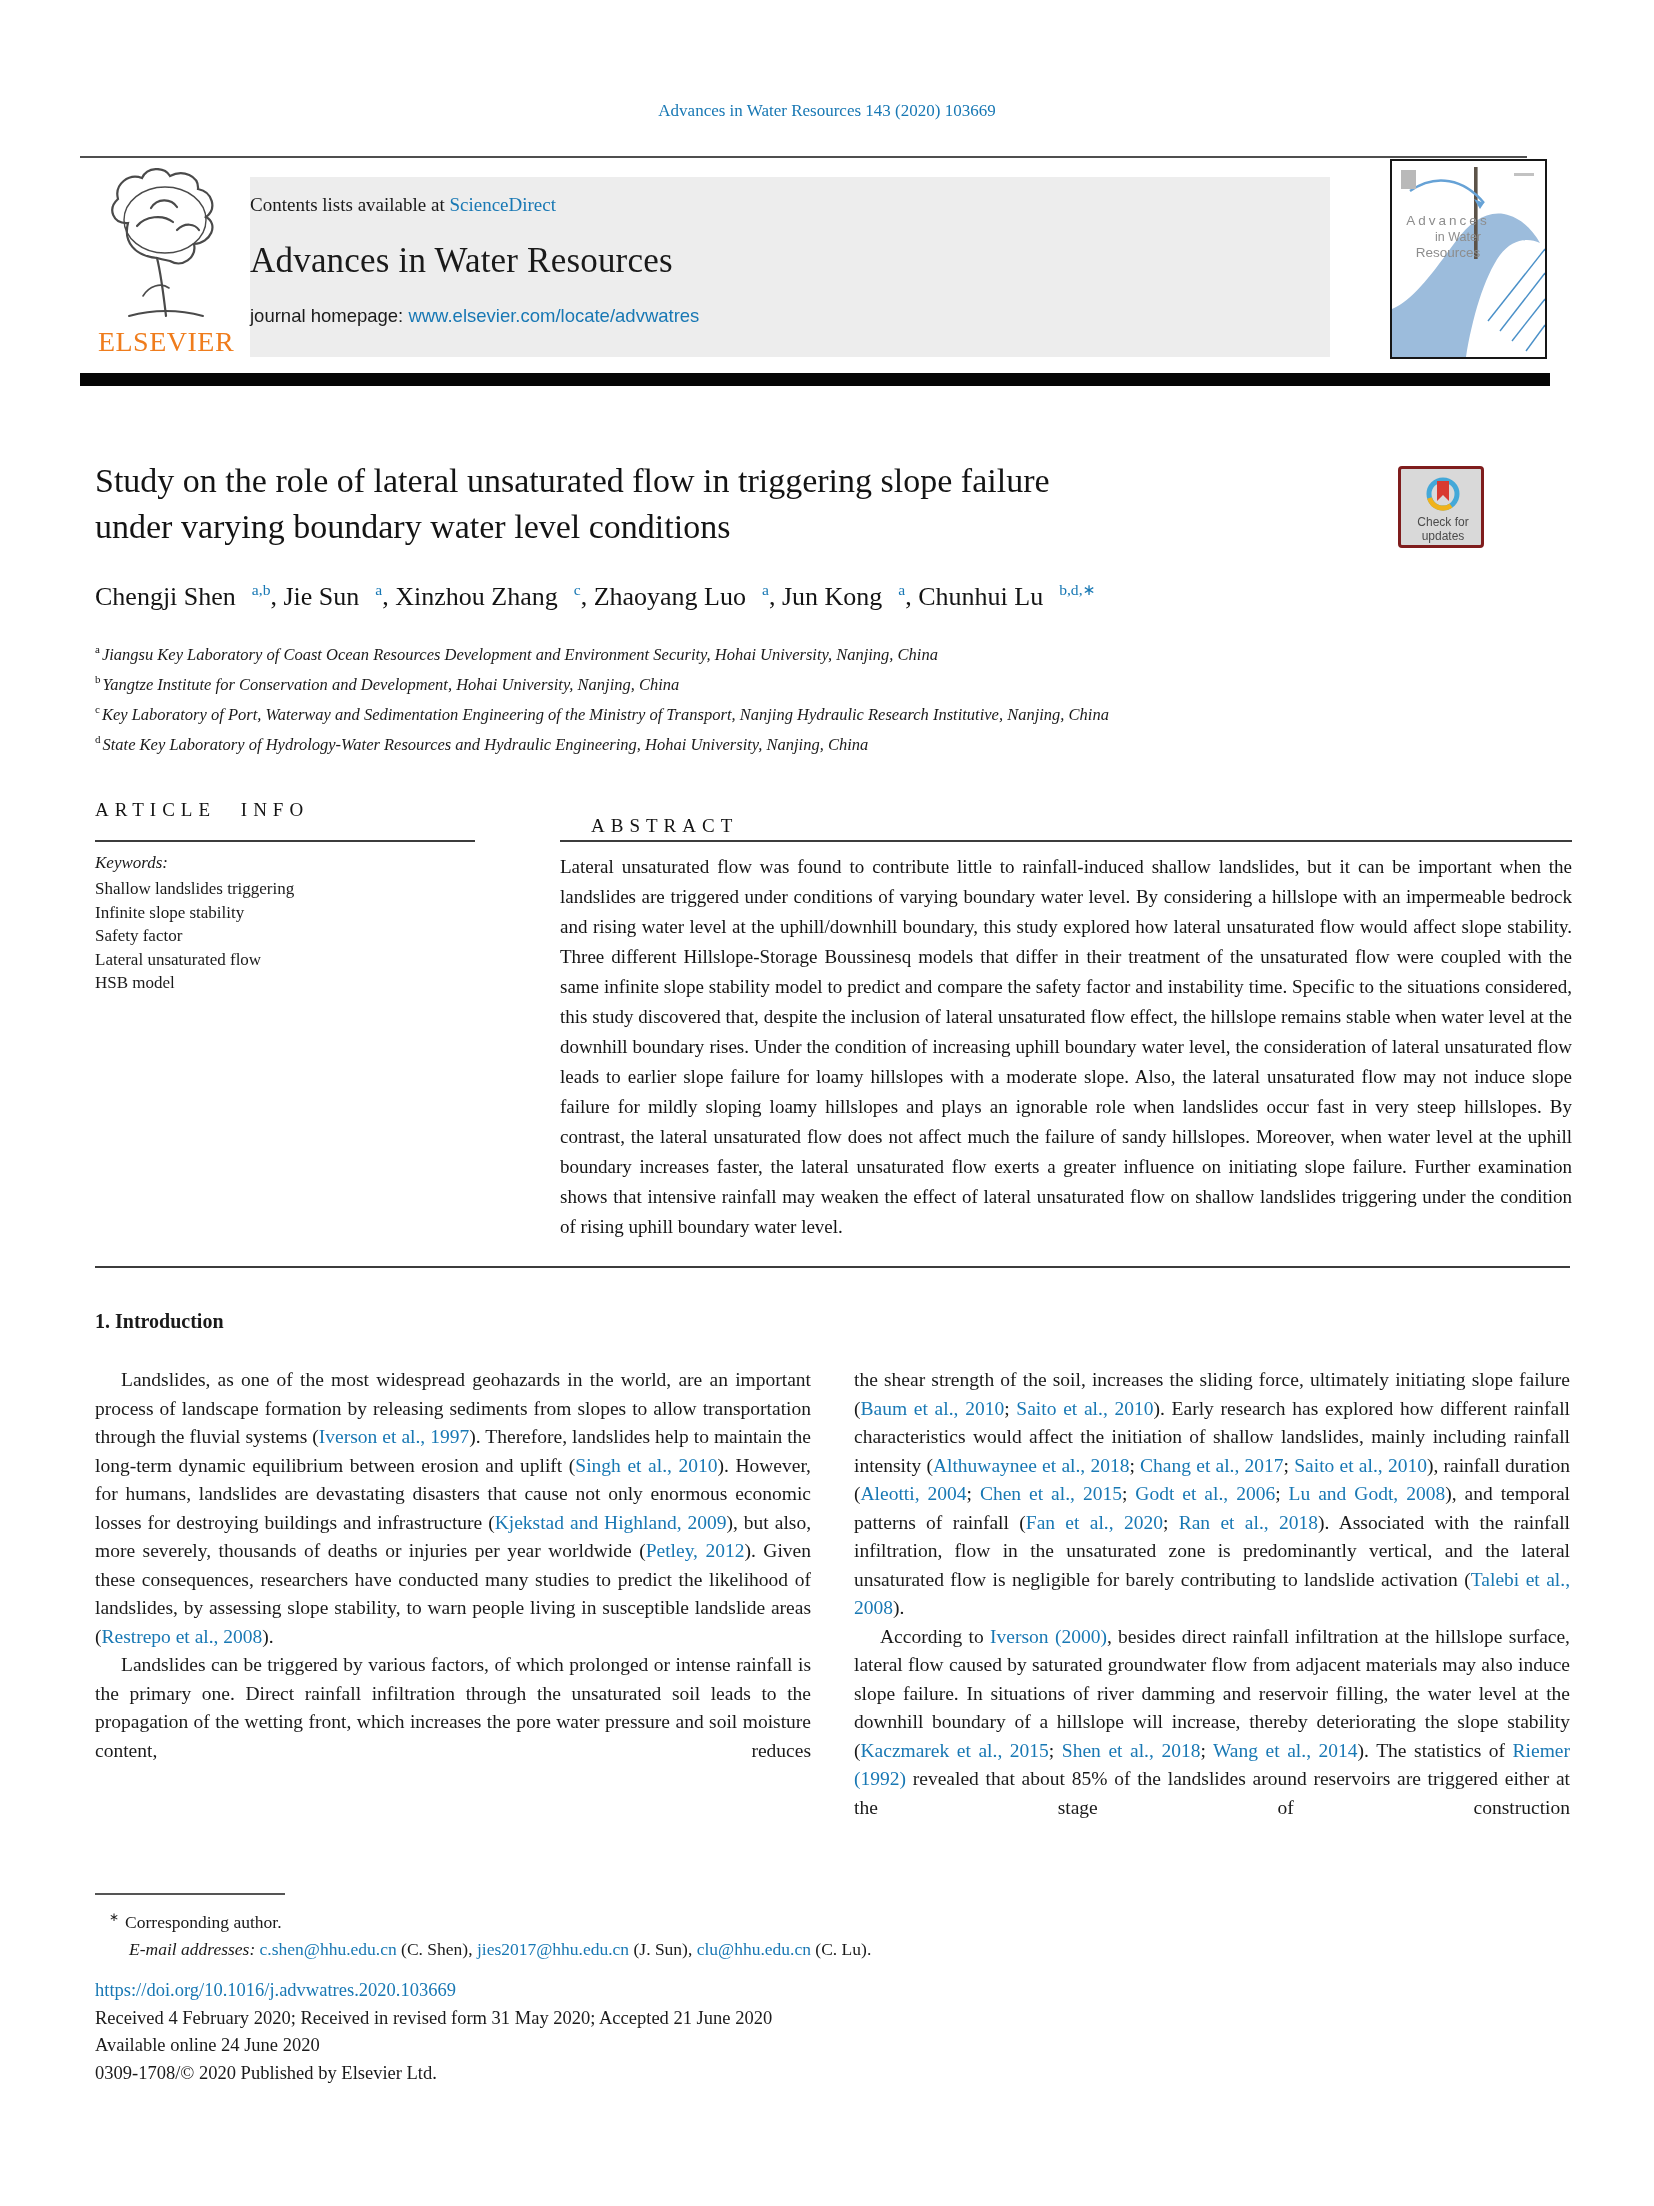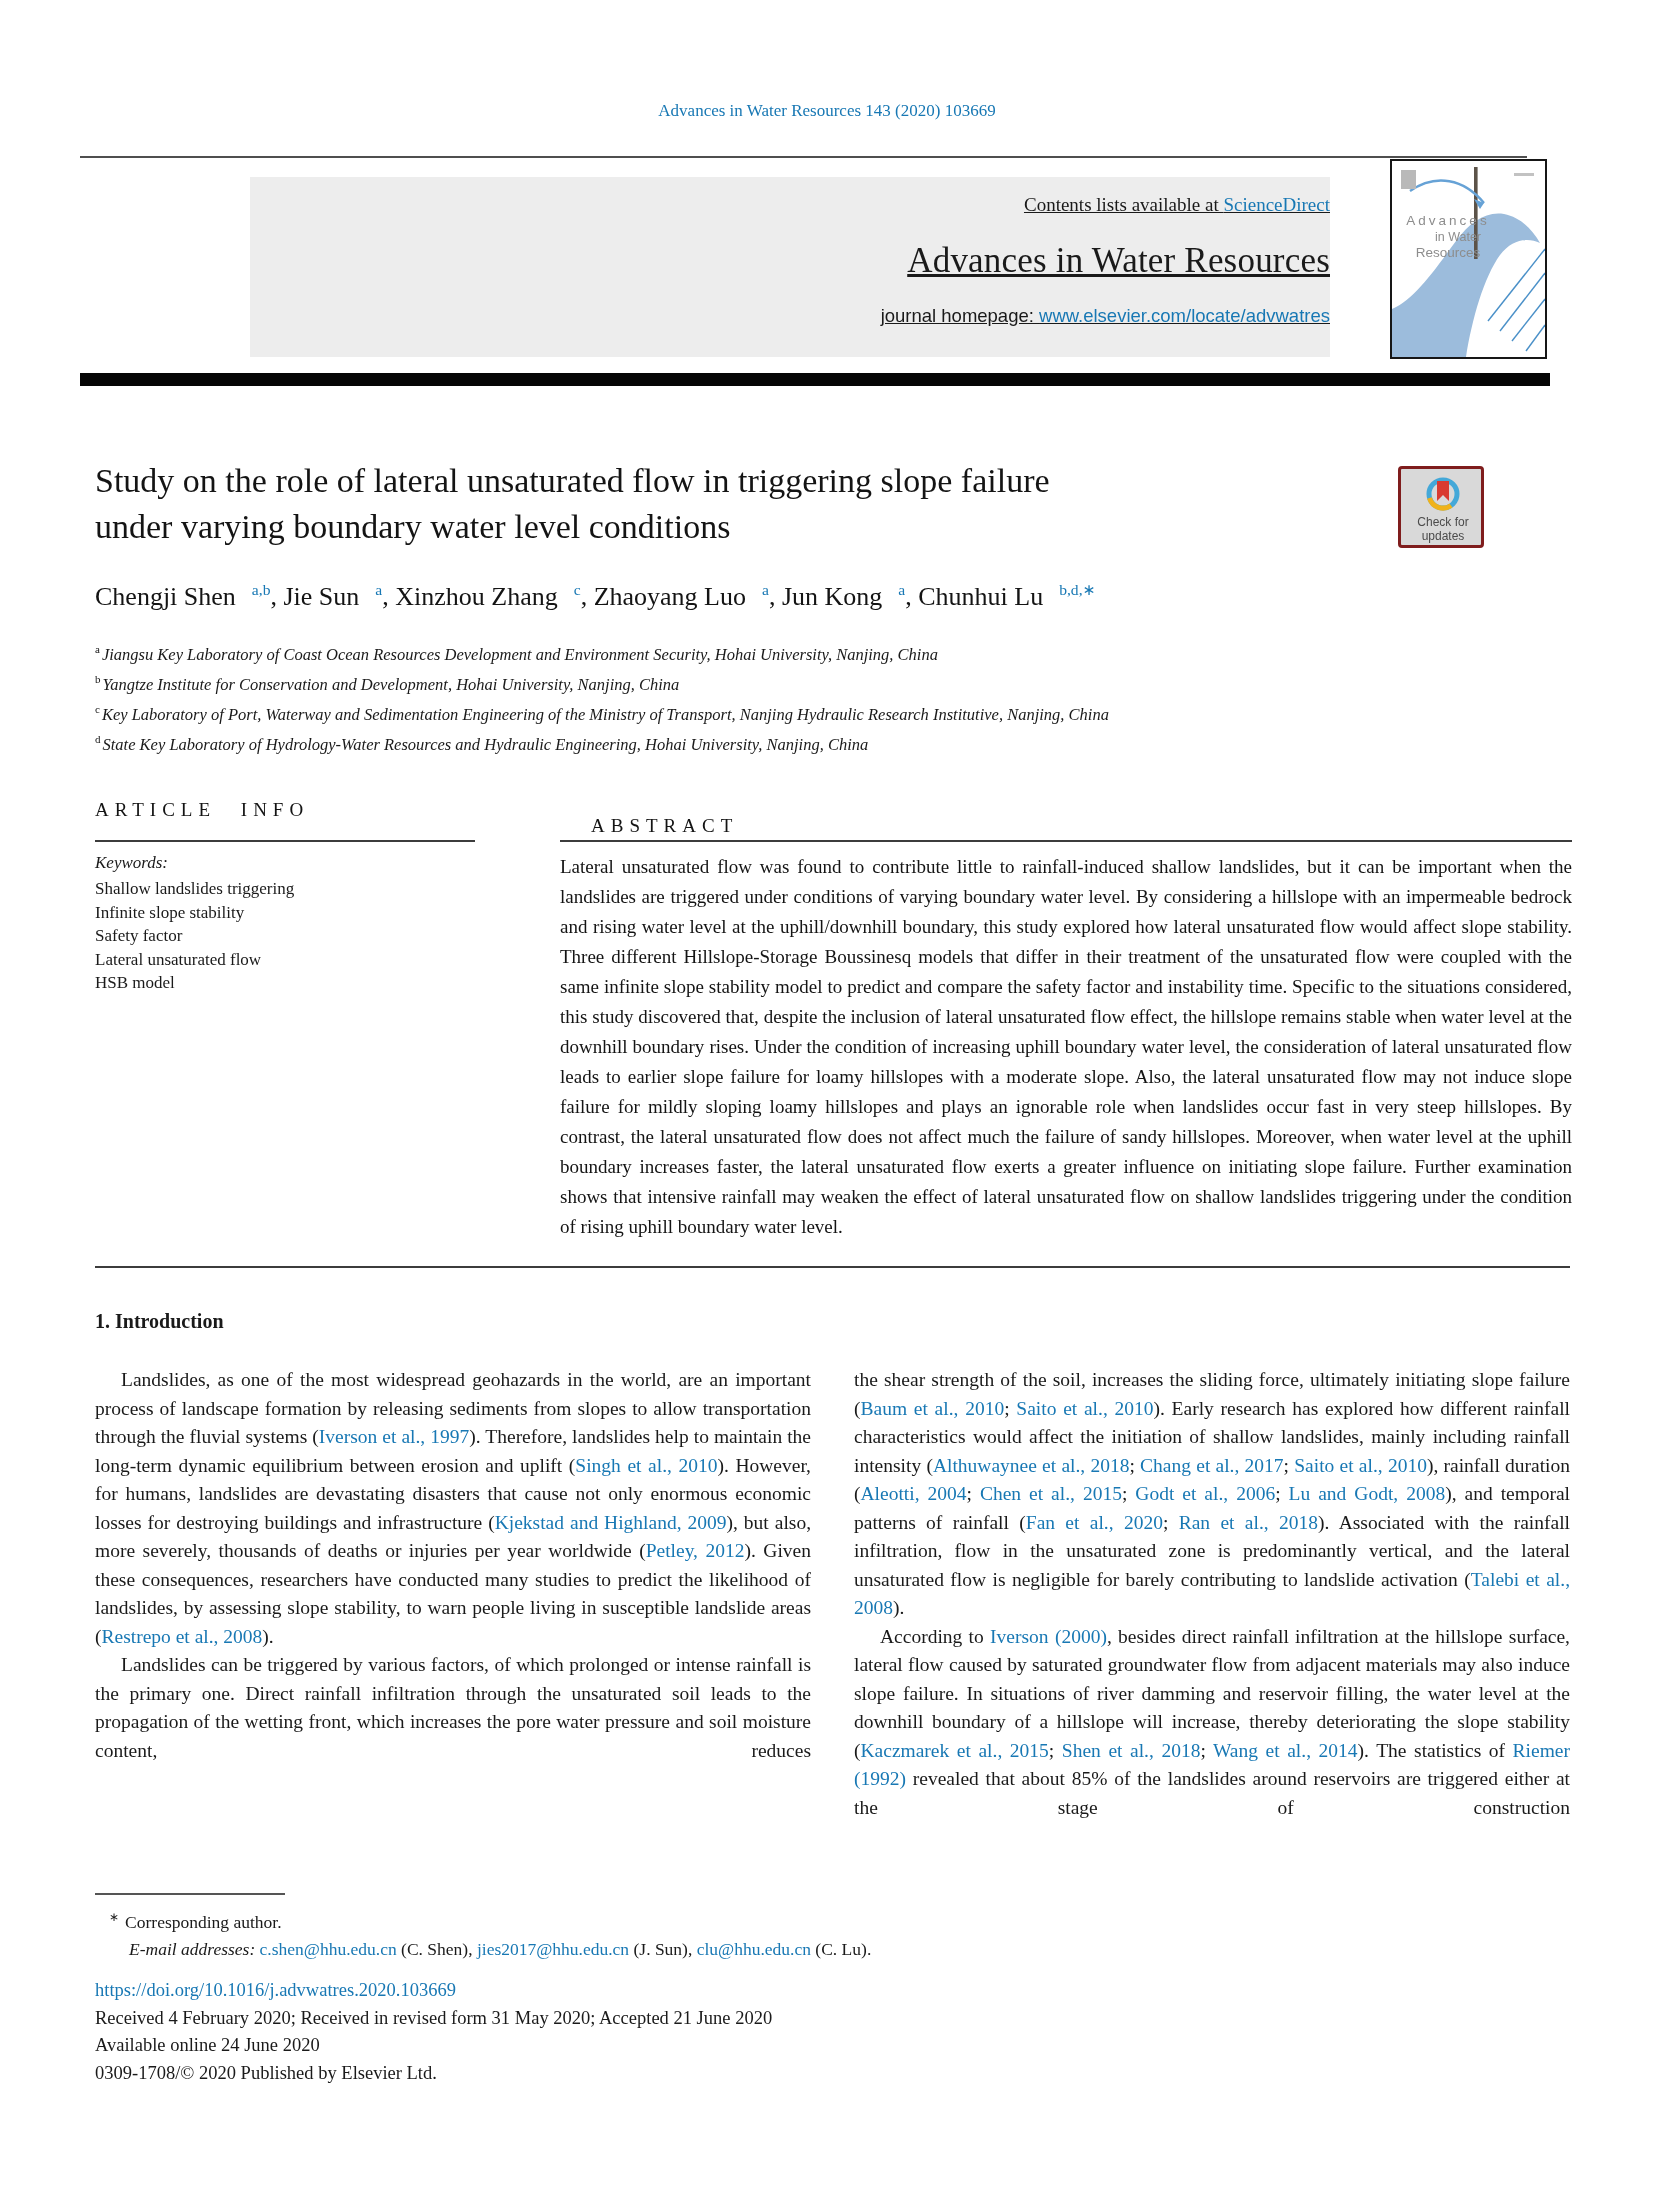--- a/index.html
+++ b/index.html
@@ -9,21 +9,21 @@
   .em{font-style:italic;}
   .sup{vertical-align:super;font-size:0.60em;color:#1878b4;margin-left:16px;letter-spacing:0;}
   
   .jref{position:absolute;top:101px;left:0;width:100%;text-align:center;
         font-size:17px;color:#1878b4;}
   .top-rule{position:absolute;top:156px;left:80px;width:1447px;height:2px;background:#4f4f4f;}
   
   .elsevier{position:absolute;left:88px;top:168px;width:156px;height:192px;text-align:center;}
   .els-word{margin-top:2px;font-size:28px;color:#ef7c1c;letter-spacing:0.5px;font-family:"Liberation Serif",serif;}
   
-  .header-box{position:absolute;left:250px;top:177px;width:1080px;height:180px;background:#ededed;text-align:right;text-decoration:underline;}
+  .header-box{position:absolute;left:250px;top:177px;width:1080px;height:180px;background:#ededed;text-align:left;}
   .contents-line{margin-top:17px;font-size:19px;}
   .journal-title{margin-top:25px;font-size:35px;letter-spacing:0.2px;}
   .homepage-line{margin-top:24px;font-size:18.5px;font-family:"Liberation Sans",sans-serif;}
   
   .cover{position:absolute;left:1390px;top:159px;width:157px;height:200px;border:2px solid #161616;
          background:#ec4899;box-sizing:border-box;}
   
   .black-bar{position:absolute;left:80px;top:373px;width:1470px;height:13px;background:#050505;}
   
   .title{position:absolute;left:95px;top:458px;width:1230px;margin:0;font-weight:400;
@@ -58,20 +58,35 @@
   .doi{color:#1878b4;}
 </style>
 </head>
 <body>
 
 <div class="page">
 
   <div class="jref">Advances in Water Resources 143 (2020) 103669</div>
   <div class="top-rule"></div>
 
+  <div class="elsevier">
+    <svg width="150" height="152" viewBox="0 0 150 152">
+      <g fill="none" stroke="#4a4a4a" stroke-width="2.2" stroke-linecap="round">
+        <path d="M75,148 C72,122 70,106 66,90"></path>
+        <path d="M66,90 C44,88 32,74 37,55 C22,56 16,41 27,31 C23,16 38,5 51,10 C56,-1 73,-2 79,8 C92,1 108,8 107,21 C122,24 126,41 115,49 C128,56 120,75 103,76 C106,90 91,100 79,93 C74,92 69,91 66,90"></path>
+        <path d="M60,40 C66,30 80,30 86,39"></path>
+        <path d="M46,58 C54,48 72,46 82,54"></path>
+        <path d="M86,62 C94,54 104,56 108,62"></path>
+        <ellipse cx="74" cy="52" rx="41" ry="33" stroke-width="1.4"></ellipse>
+        <path d="M38,148 Q75,138 112,148" stroke-width="2"></path>
+        <path d="M52,128 C58,118 70,114 78,120" stroke-width="1.6"></path>
+      </g>
+    </svg>
+    <div class="els-word">ELSEVIER</div>
+  </div>
 
   <div class="header-box">
     <div class="contents-line"><span>Contents lists available at </span><span class="lnk">ScienceDirect</span></div>
     <div class="journal-title">Advances in Water Resources</div>
     <div class="homepage-line"><span>journal homepage: </span><span class="lnk">www.elsevier.com/locate/advwatres</span></div>
   </div>
 
   <div class="cover">
     <svg width="153" height="196" viewBox="0 0 153 196">
       <rect x="0" y="0" width="153" height="196" fill="#ffffff"></rect>

